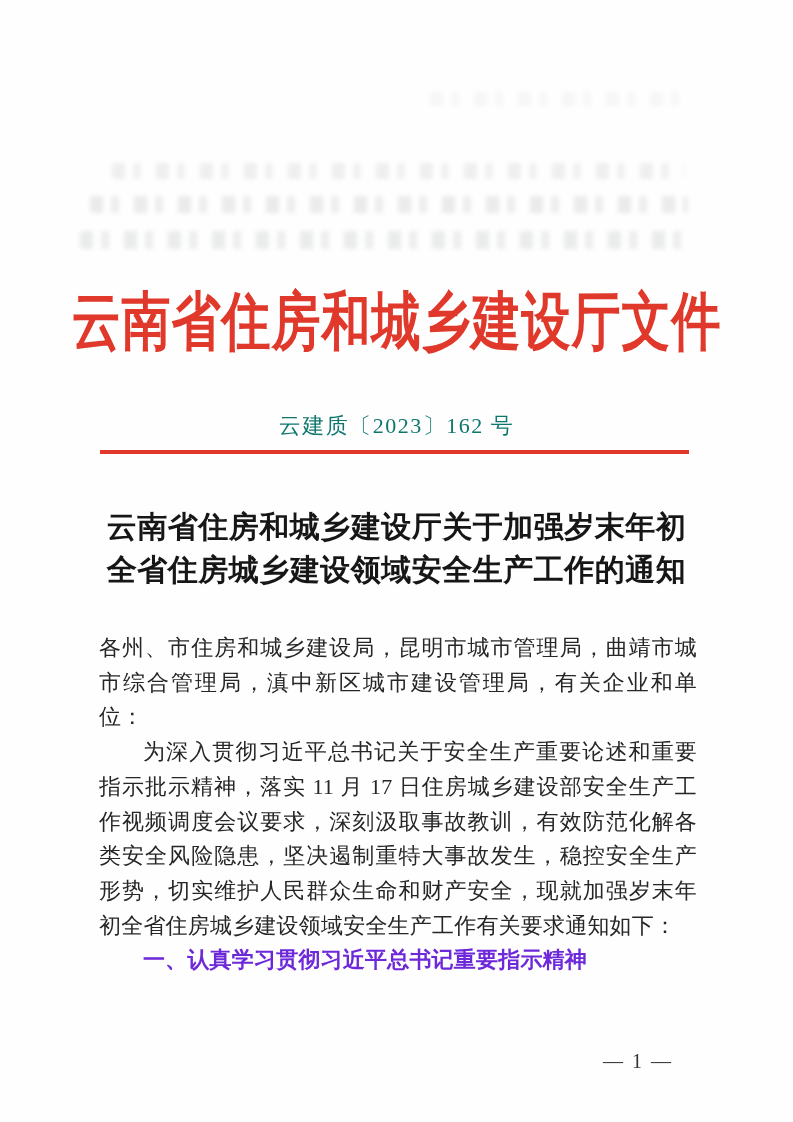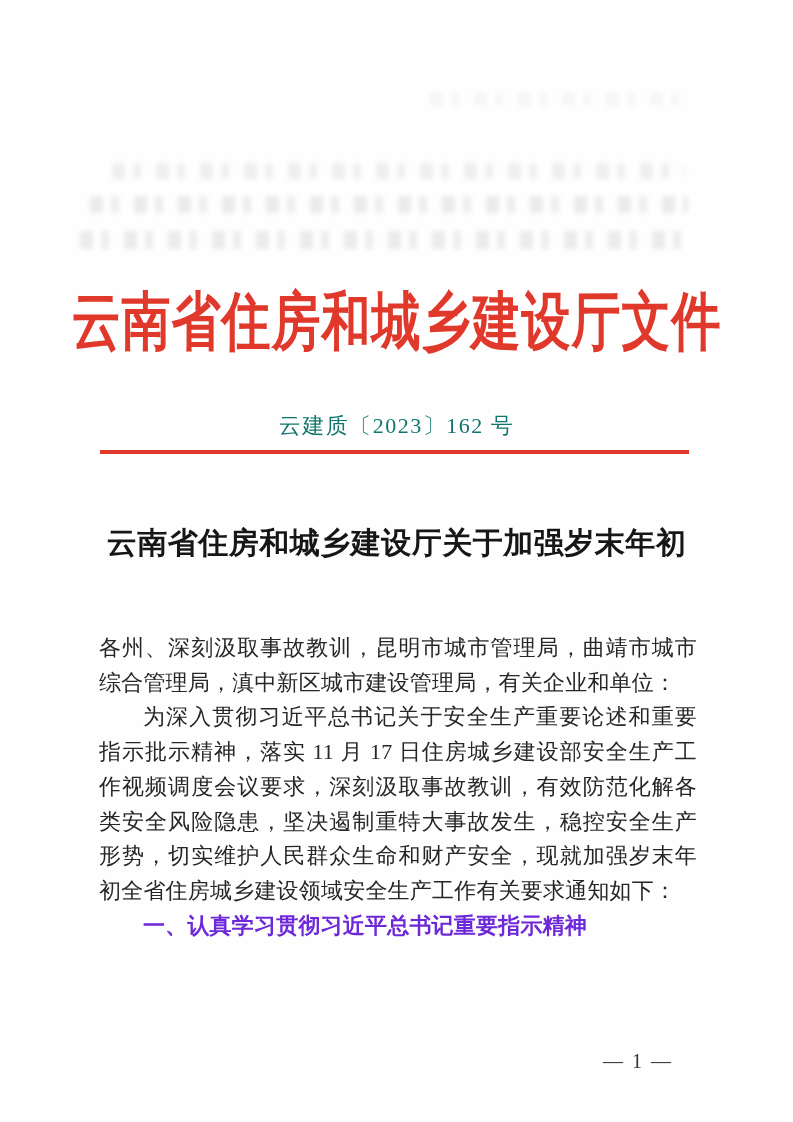--- a/index.html
+++ b/index.html
@@ -67,21 +67,21 @@
     top: 450px;
     left: 100px;
     width: 589px;
     height: 4px;
     background: #e0392b;
   }
 
   
   .doc-title {
     position: absolute;
-    top: 521px;
+    top: 505px;
     left: 0;
     width: 100%;
     text-align: center;
     font-size: 30px;
     font-weight: 700;
     color: #161616;
     line-height: 43px;
     letter-spacing: 0.5px;
   }
 
@@ -125,23 +125,24 @@
   <div class="agency-title-wrap">
     <span class="agency-title">云南省住房和城乡建设厅文件</span>
   </div>
 
   <div class="doc-number">云建质〔2023〕162 号</div>
 
   <div class="red-rule"></div>
 
   <div class="doc-title">
     <div>云南省住房和城乡建设厅关于加强岁末年初</div>
+    <div>全省住房城乡建设领域安全生产工作的通知</div>
   </div>
 
   <div class="body-text">
-    <p class="no-indent">各州、深刻汲取事故教训，昆明市城市管理局，曲靖市城市综合管理局，滇中新区城市建设管理局，有关企业和单位：</p>
+    <p class="no-indent">各州、市住房和城乡建设局，昆明市城市管理局，曲靖市城市综合管理局，滇中新区城市建设管理局，有关企业和单位：</p>
     <p>为深入贯彻习近平总书记关于安全生产重要论述和重要指示批示精神，落实 11 月 17 日住房城乡建设部安全生产工作视频调度会议要求，深刻汲取事故教训，有效防范化解各类安全风险隐患，坚决遏制重特大事故发生，稳控安全生产形势，切实维护人民群众生命和财产安全，现就加强岁末年初全省住房城乡建设领域安全生产工作有关要求通知如下：</p>
     <p class="section-heading">一、认真学习贯彻习近平总书记重要指示精神</p>
   </div>
 
   <div class="page-number">— 1 —</div>
 
 </div>
 
 </body></html>

